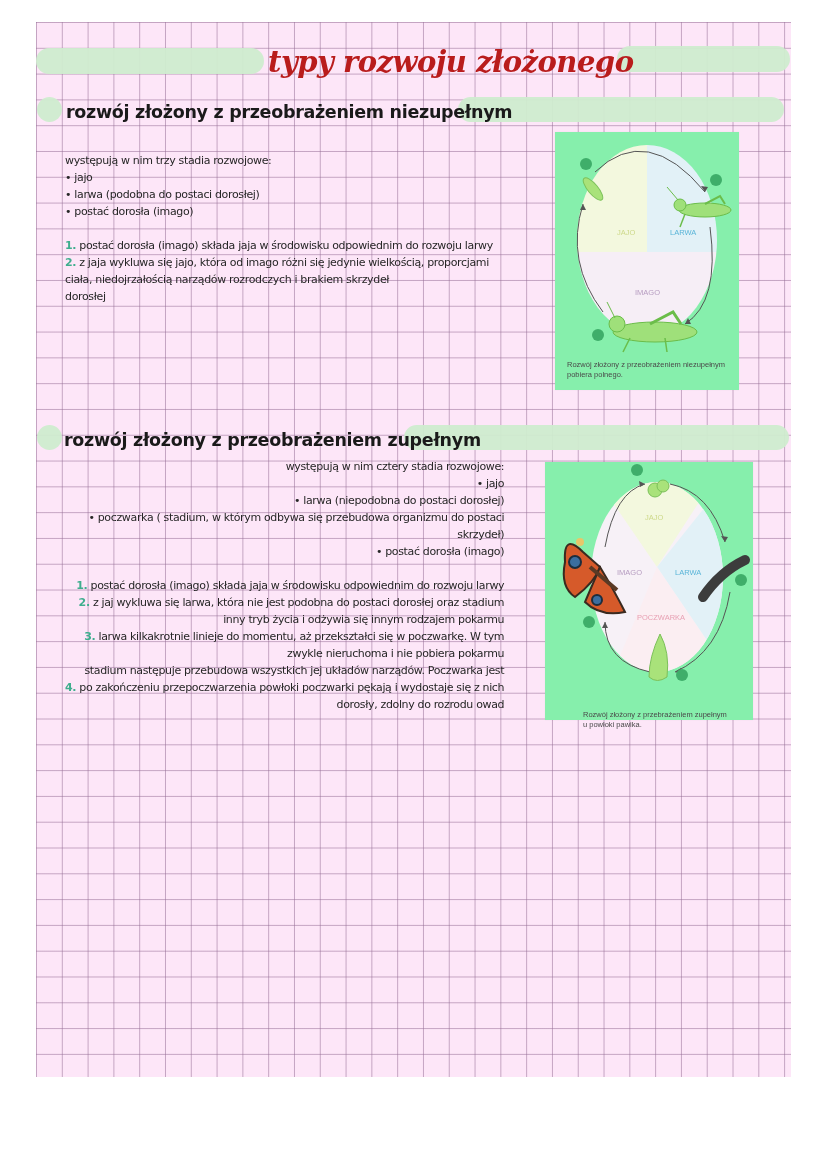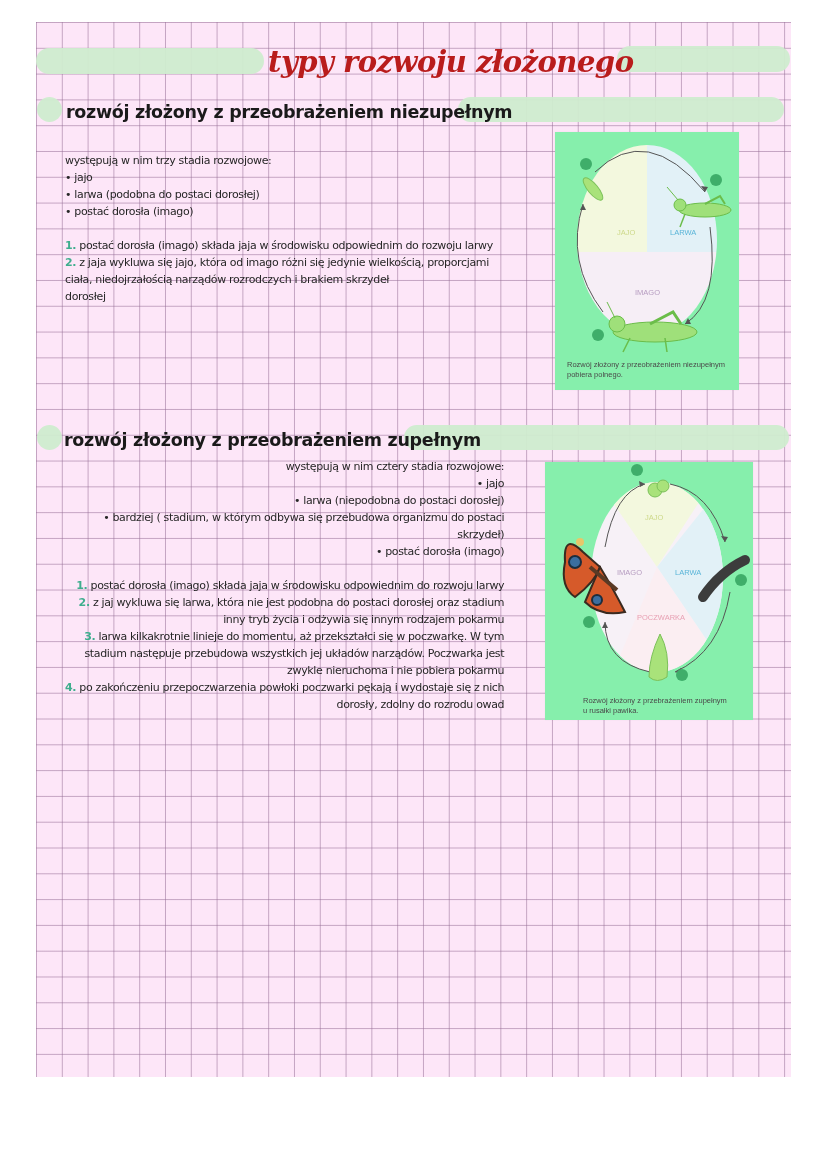--- a/index.html
+++ b/index.html
@@ -123,30 +123,30 @@
 </div>
 
 <div class="pill" style="left:37px; top:425px; width:25px; height:25px; border-radius:50%;"></div>
 <div class="pill" style="left:404px; top:425px; width:385px; height:25px;"></div>
 <div class="heading" style="left:64px; top:430px;">rozwój złożony z przeobrażeniem zupełnym</div>
 
 <div class="body-text" style="left:65px; top:458px;text-align:right;">
   <div class="ln">występują w nim cztery stadia rozwojowe:</div>
   <div class="ln">• jajo</div>
   <div class="ln">• larwa (niepodobna do postaci dorosłej)</div>
-  <div class="ln">• bardziej ( stadium, w którym odbywa się przebudowa organizmu do postaci</div>
+  <div class="ln">• poczwarka ( stadium, w którym odbywa się przebudowa organizmu do postaci</div>
   <div class="ln">skrzydeł)</div>
   <div class="ln">• postać dorosła (imago)</div>
   <div class="ln"></div>
   <div class="ln"><span class="num">1.</span> <span>postać dorosła (imago) składa jaja w środowisku odpowiednim do rozwoju larwy</span></div>
   <div class="ln"><span class="num">2.</span> <span>z jaj wykluwa się larwa, która nie jest podobna do postaci dorosłej oraz stadium</span></div>
   <div class="ln">inny tryb życia i odżywia się innym rodzajem pokarmu</div>
   <div class="ln"><span class="num">3.</span> <span>larwa kilkakrotnie linieje do momentu, aż przekształci się w poczwarkę. W tym</span></div>
+  <div class="ln">zwykle nieruchoma i nie pobiera pokarmu</div>
   <div class="ln">stadium następuje przebudowa wszystkich jej układów narządów. Poczwarka jest</div>
-  <div class="ln">zwykle nieruchoma i nie pobiera pokarmu</div>
   <div class="ln"><span class="num">4.</span> <span>po zakończeniu przepoczwarzenia powłoki poczwarki pękają i wydostaje się z nich</span></div>
   <div class="ln">dorosły, zdolny do rozrodu owad</div>
 </div>
 
 <div class="card" style="left:545px; top:462px; width:208px; height:258px;">
   <svg width="208" height="258" viewBox="0 0 208 258">
     <defs>
       <clipPath id="ov2">
           <ellipse cx="112" cy="115" rx="66" ry="95"></ellipse>
         </clipPath>
@@ -189,17 +189,17 @@
     <circle cx="92" cy="8" r="6" fill="#3fae6a"></circle>
     <circle cx="196" cy="118" r="6" fill="#3fae6a"></circle>
     <circle cx="137" cy="213" r="6" fill="#3fae6a"></circle>
     <circle cx="44" cy="160" r="6" fill="#3fae6a"></circle>
 
     <text x="100" y="58" font-family="Liberation Sans, sans-serif" font-size="7.5" fill="#cdd98a">JAJO</text>
     <text x="130" y="113" font-family="Liberation Sans, sans-serif" font-size="7.5" fill="#5ab5d8">LARWA</text>
     <text x="72" y="113" font-family="Liberation Sans, sans-serif" font-size="7.5" fill="#b69cc0">IMAGO</text>
     <text x="92" y="158" font-family="Liberation Sans, sans-serif" font-size="7.5" fill="#e8a1b4">POCZWARKA</text>
   </svg>
-  <div class="caption" style="left:38px; top:234px;">
+  <div class="caption" style="left:38px; top:248px;">
     <div>Rozwój złożony z przebrażeniem zupełnym</div>
-    <div>u rusałki pawika.</div>
+    <div>u powłoki pawika.</div>
   </div>
 </div>
 
 </body></html>

